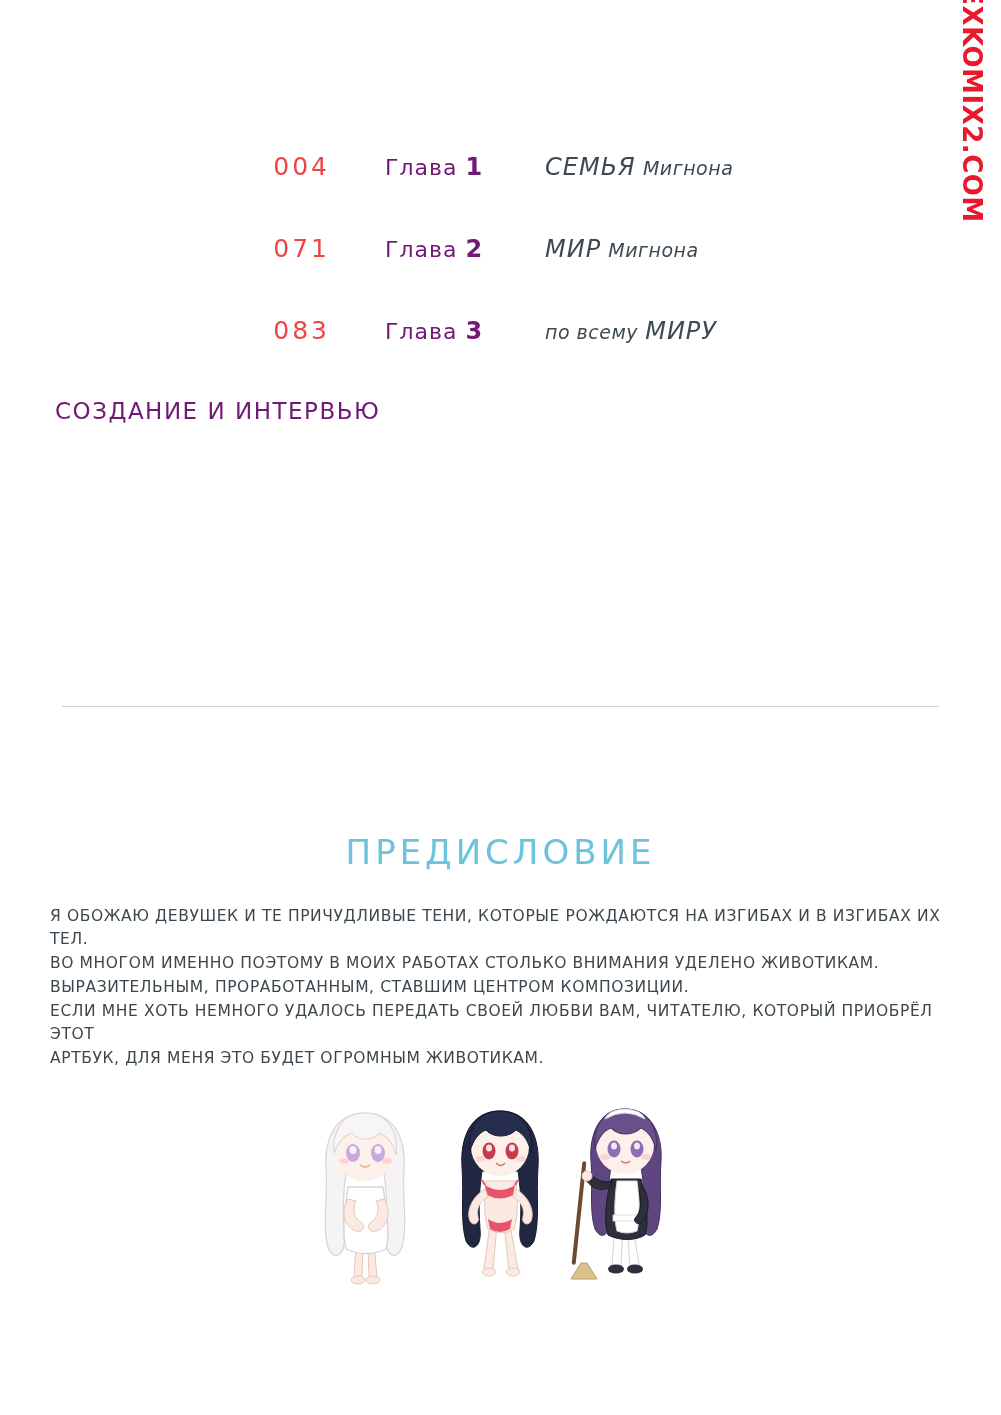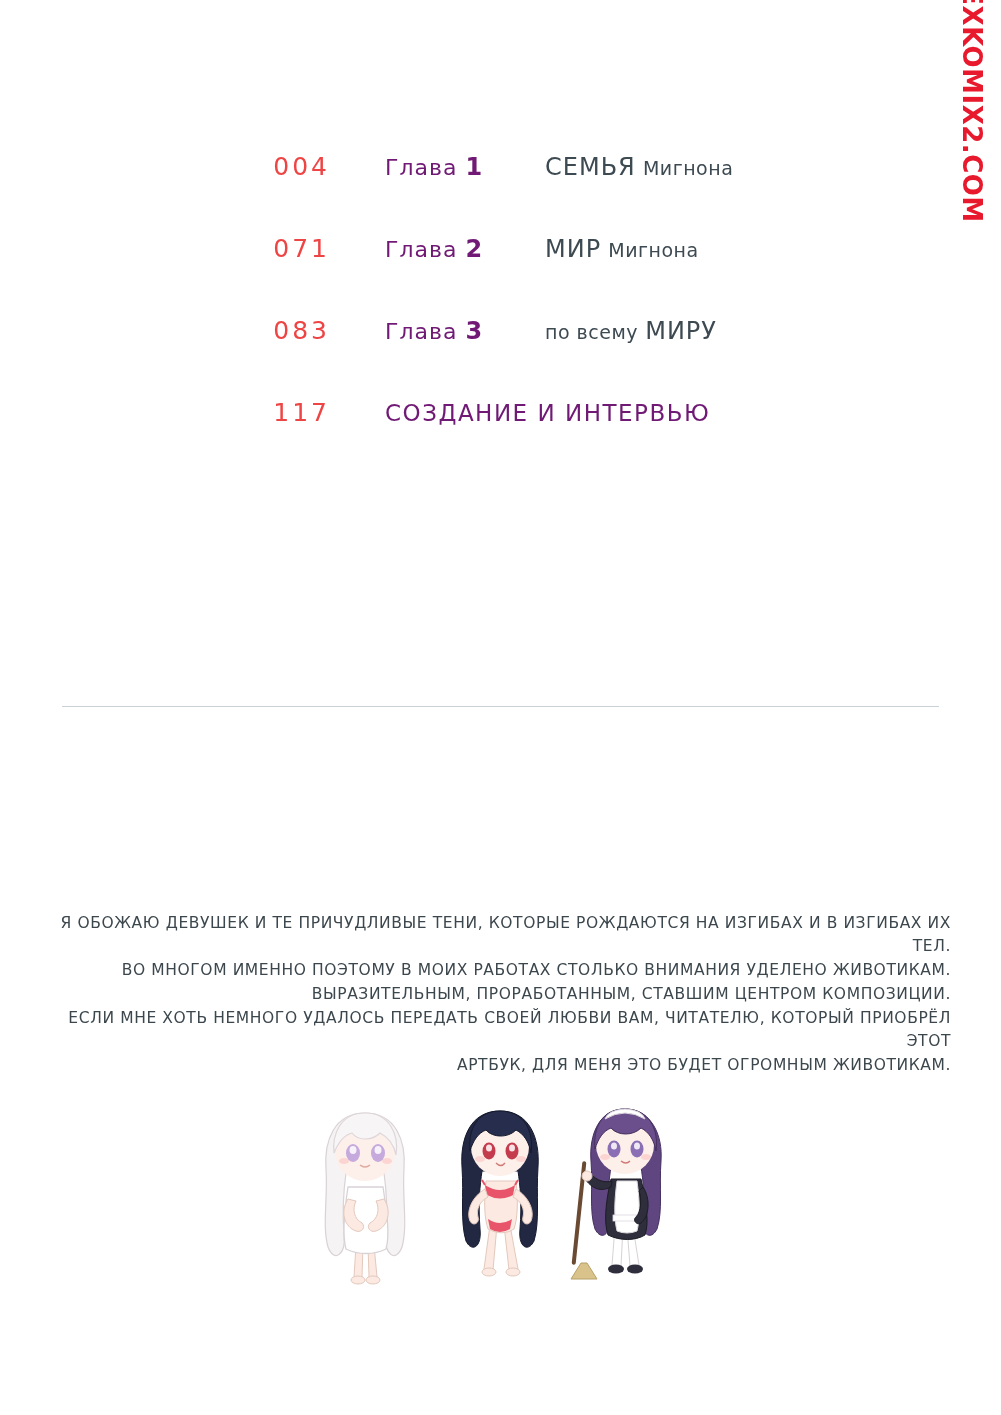--- a/index.html
+++ b/index.html
@@ -60,20 +60,21 @@
     padding-left: 55px;
     color: #701a75;
     font-size: 22px;
     letter-spacing: 1px;
   }
   .toc-chapter .chapnum { font-size: 24px; font-weight: 700; }
   .toc-title {
     color: #3d4a52;
     font-size: 21px;
     letter-spacing: 0.5px;
+    font-style: italic;
   }
   .toc-title .big {
     font-size: 24px;
     letter-spacing: 1px;
   }
   .toc-title .small {
     font-size: 19px;
   }
   .toc-row.wide .toc-chapter {
     width: auto;
@@ -102,26 +103,25 @@
     color: #6cc3dc;
     font-size: 34px;
     letter-spacing: 4px;
     font-family: "DejaVu Sans", sans-serif;
   }
   .preface-body {
     position: absolute;
     top: 905px;
     left: 50px;
     width: 901px;
-    text-align: right;
+    text-align: left;
     color: #3c474d;
     font-size: 15.5px;
     line-height: 23px;
     letter-spacing: 0.6px;
-    margin-top: 7px;
   }
   .preface-body p { margin: 0 0 1px 0; }
 
   
   .chibis {
     position: absolute;
     top: 1085px;
     left: 290px;
     width: 420px;
     height: 210px;
@@ -172,29 +172,29 @@
         <span>Глава</span>
         <span class="chapnum">3</span>
       </div>
       <div class="toc-title">
         <span class="small">по всему</span>
         <span class="big">МИРУ</span>
       </div>
     </div>
 
     <div class="toc-row wide">
-      <div class="toc-num">117</div>
       <div class="toc-chapter">СОЗДАНИЕ И ИНТЕРВЬЮ</div>
     </div>
 
 
   </div>
 
   <div class="divider"></div>
 
+  <div class="preface-title">ПРЕДИСЛОВИЕ</div>
 
   <div class="preface-body">
     <p>Я ОБОЖАЮ ДЕВУШЕК И ТЕ ПРИЧУДЛИВЫЕ ТЕНИ, КОТОРЫЕ РОЖДАЮТСЯ НА ИЗГИБАХ И В ИЗГИБАХ ИХ ТЕЛ.</p>
     <p>ВО МНОГОМ ИМЕННО ПОЭТОМУ В МОИХ РАБОТАХ СТОЛЬКО ВНИМАНИЯ УДЕЛЕНО ЖИВОТИКАМ.</p>
     <p>ВЫРАЗИТЕЛЬНЫМ, ПРОРАБОТАННЫМ, СТАВШИМ ЦЕНТРОМ КОМПОЗИЦИИ.</p>
     <p>ЕСЛИ МНЕ ХОТЬ НЕМНОГО УДАЛОСЬ ПЕРЕДАТЬ СВОЕЙ ЛЮБВИ ВАМ, ЧИТАТЕЛЮ, КОТОРЫЙ ПРИОБРЁЛ ЭТОТ</p>
     <p>АРТБУК,  ДЛЯ МЕНЯ ЭТО БУДЕТ ОГРОМНЫМ ЖИВОТИКАМ.</p>
   </div>
 
   <div class="chibis">

